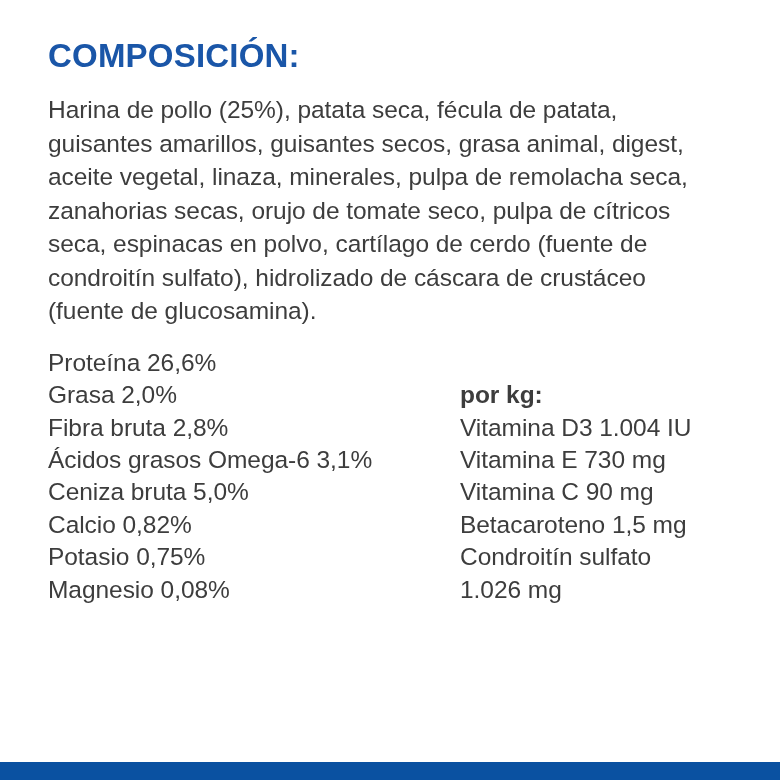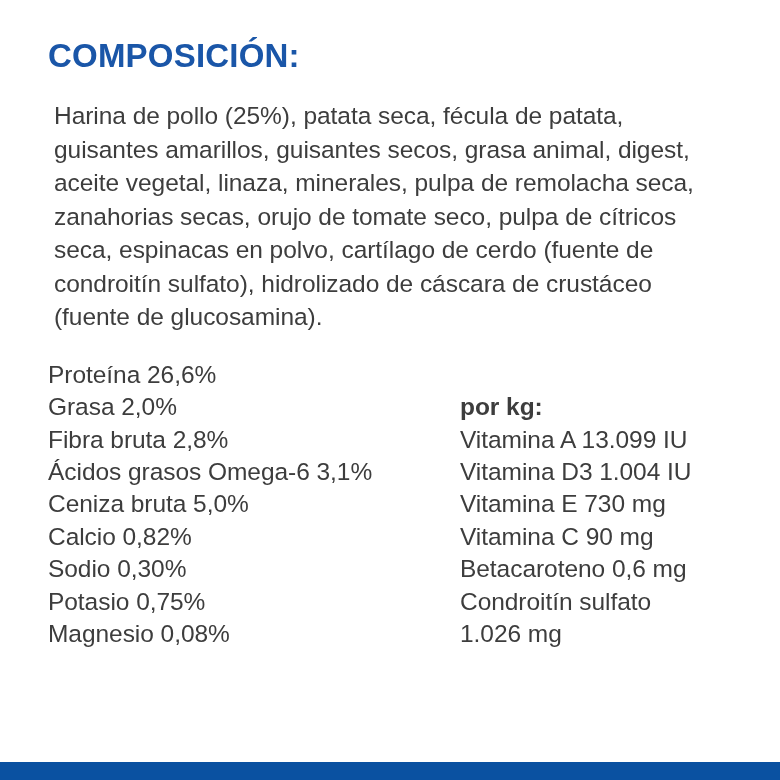--- a/index.html
+++ b/index.html
@@ -34,21 +34,21 @@
     margin: 0;
     white-space: nowrap;
   }
 
   #composition-heading { padding-top: 38px; }
 
   .body-text {
     color: #3d3d3d;
     font-size: 24.5px;
     line-height: 33.5px;
-    margin: 6px;
+    margin: 0;
     padding-top: 19px;
     max-width: 672px;
     letter-spacing: -0.05px;
   }
 
   #analytics-heading { padding-top: 63px; }
 
   .analytics-wrap {
     position: relative;
     padding-top: 19px;
@@ -99,33 +99,31 @@
 
   <div class="analytics-wrap">
 
     <div class="col col-left">
       <div class="row">Proteína 26,6%</div>
       <div class="row">Grasa 2,0%</div>
       <div class="row">Fibra bruta 2,8%</div>
       <div class="row">Ácidos grasos Omega-6 3,1%</div>
       <div class="row">Ceniza bruta 5,0%</div>
       <div class="row">Calcio 0,82%</div>
-      <div class="row">Sodio 0,30%</div>
       <div class="row">Potasio 0,75%</div>
       <div class="row">Magnesio 0,08%</div>
     </div>
 
     <div class="col col-right">
       <div class="row spacer">&nbsp;</div>
       <div class="row bold">por kg:</div>
-      <div class="row">Vitamina A 13.099 IU</div>
       <div class="row">Vitamina D3 1.004 IU</div>
       <div class="row">Vitamina E 730 mg</div>
       <div class="row">Vitamina C 90 mg</div>
-      <div class="row">Betacaroteno 0,6 mg</div>
+      <div class="row">Betacaroteno 1,5 mg</div>
       <div class="row">Condroitín sulfato</div>
       <div class="row">1.026 mg</div>
     </div>
 
   </div>
 
   <div class="bottom-bar"></div>
 
 </div>
 

